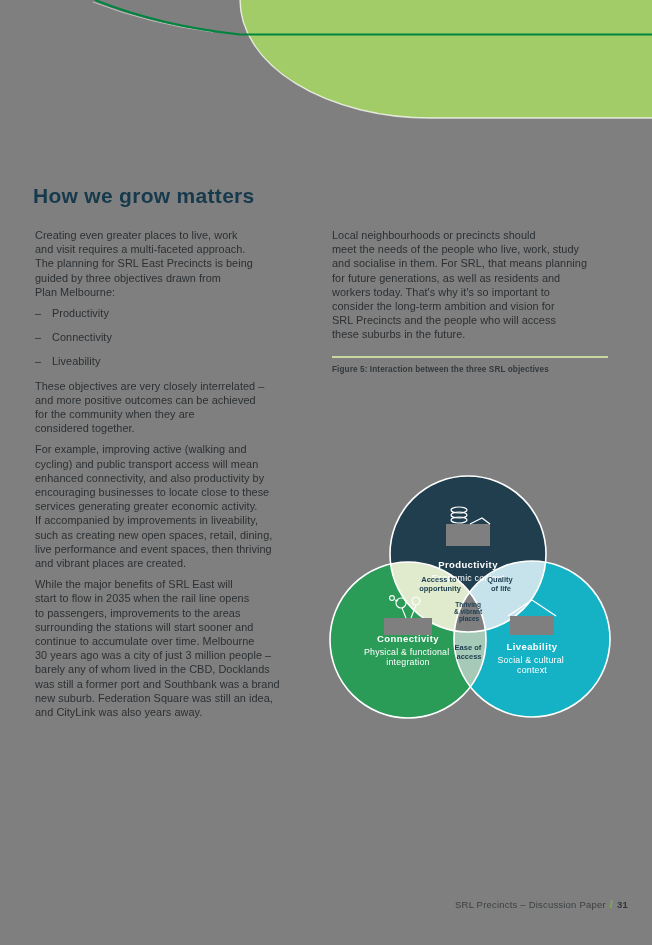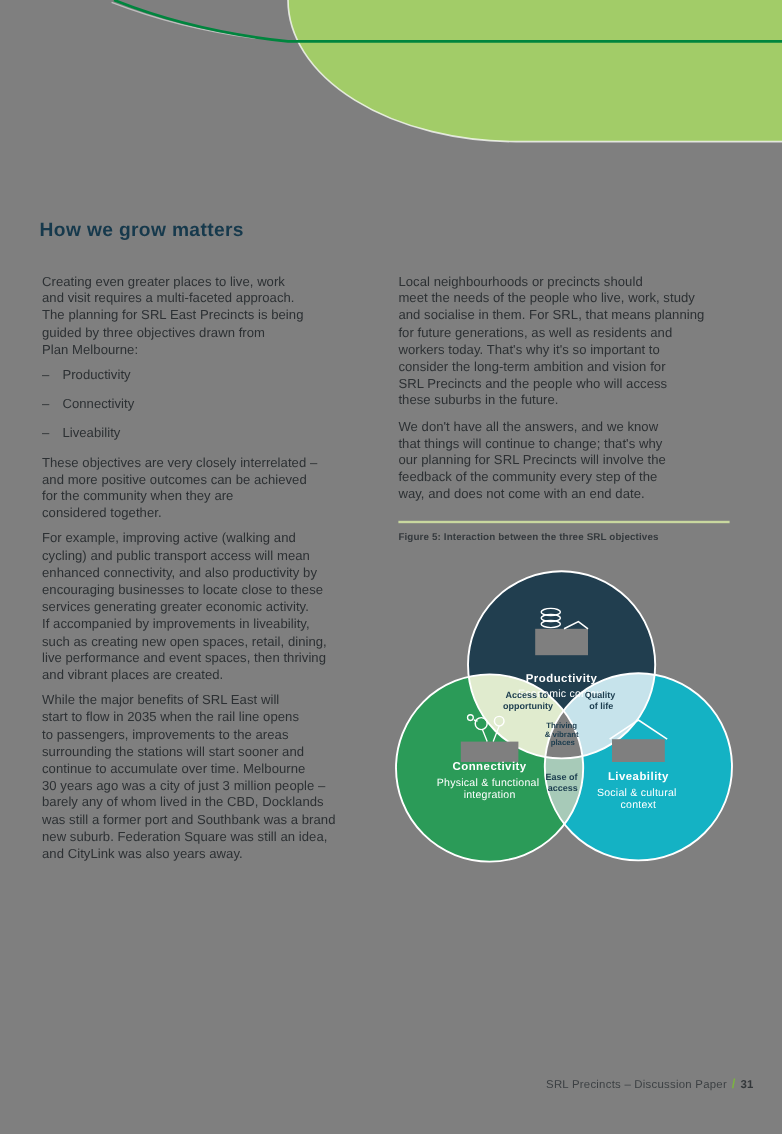--- a/index.html
+++ b/index.html
@@ -4,21 +4,21 @@
 <style>
   html,body{margin:0;padding:0;background:#6e6e6e;}
   .page{
     position:relative;width:652px;height:945px;margin:0 auto;
     background:var(--page-bg,#7f7f7f);overflow:hidden;
     font-family:"Liberation Sans",sans-serif;color:var(--body-text,#2c3033);
   }
   .header-svg{position:absolute;top:0;left:0;}
   h1.title{
     position:absolute;left:33px;top:184px;margin:0;
-    font-size:16px;font-weight:800;letter-spacing:.3px;
+    font-size:21px;font-weight:800;letter-spacing:.3px;
     color:var(--title,#16394c);
   }
   .col{position:absolute;top:228px;font-size:10.9px;line-height:14.2px;letter-spacing:.05px;}
   .col-left{left:35px;width:292px;}
   .col-right{left:332px;width:300px;}
   .col p{margin:0 0 7px 0;white-space:pre-line;}
   .bullets{margin:0 0 7px 0;}
   .bullet-row{display:flex;margin:0 0 10px 0;line-height:14.2px;}
   .bullet-row .dash{width:17px;flex:0 0 17px;}
   .figure-rule{margin-top:14px;width:276px;height:2px;background:var(--rule-green,#c9d89f);}
@@ -97,25 +97,20 @@
 
   <div class="col col-right">
     <p>Local neighbourhoods or precincts should
 meet the needs of the people who live, work, study
 and socialise in them. For SRL, that means planning
 for future generations, as well as residents and
 workers today. That's why it's so important to
 consider the long-term ambition and vision for
 SRL Precincts and the people who will access
 these suburbs in the future.</p>
-    <p>We don't have all the answers, and we know
-that things will continue to change; that's why
-our planning for SRL Precincts will involve the
-feedback of the community every step of the
-way, and does not come with an end date.</p>
     <div class="figure-rule"></div>
     <div class="figure-caption">Figure 5: Interaction between the three SRL objectives</div>
   </div>
 
   <svg class="venn-svg" width="320" height="260" viewBox="0 0 320 260">
     <defs>
       <clipPath id="clipA">
           <circle cx="140" cy="90" r="78"></circle>
         </clipPath>
       <clipPath id="clipB">

